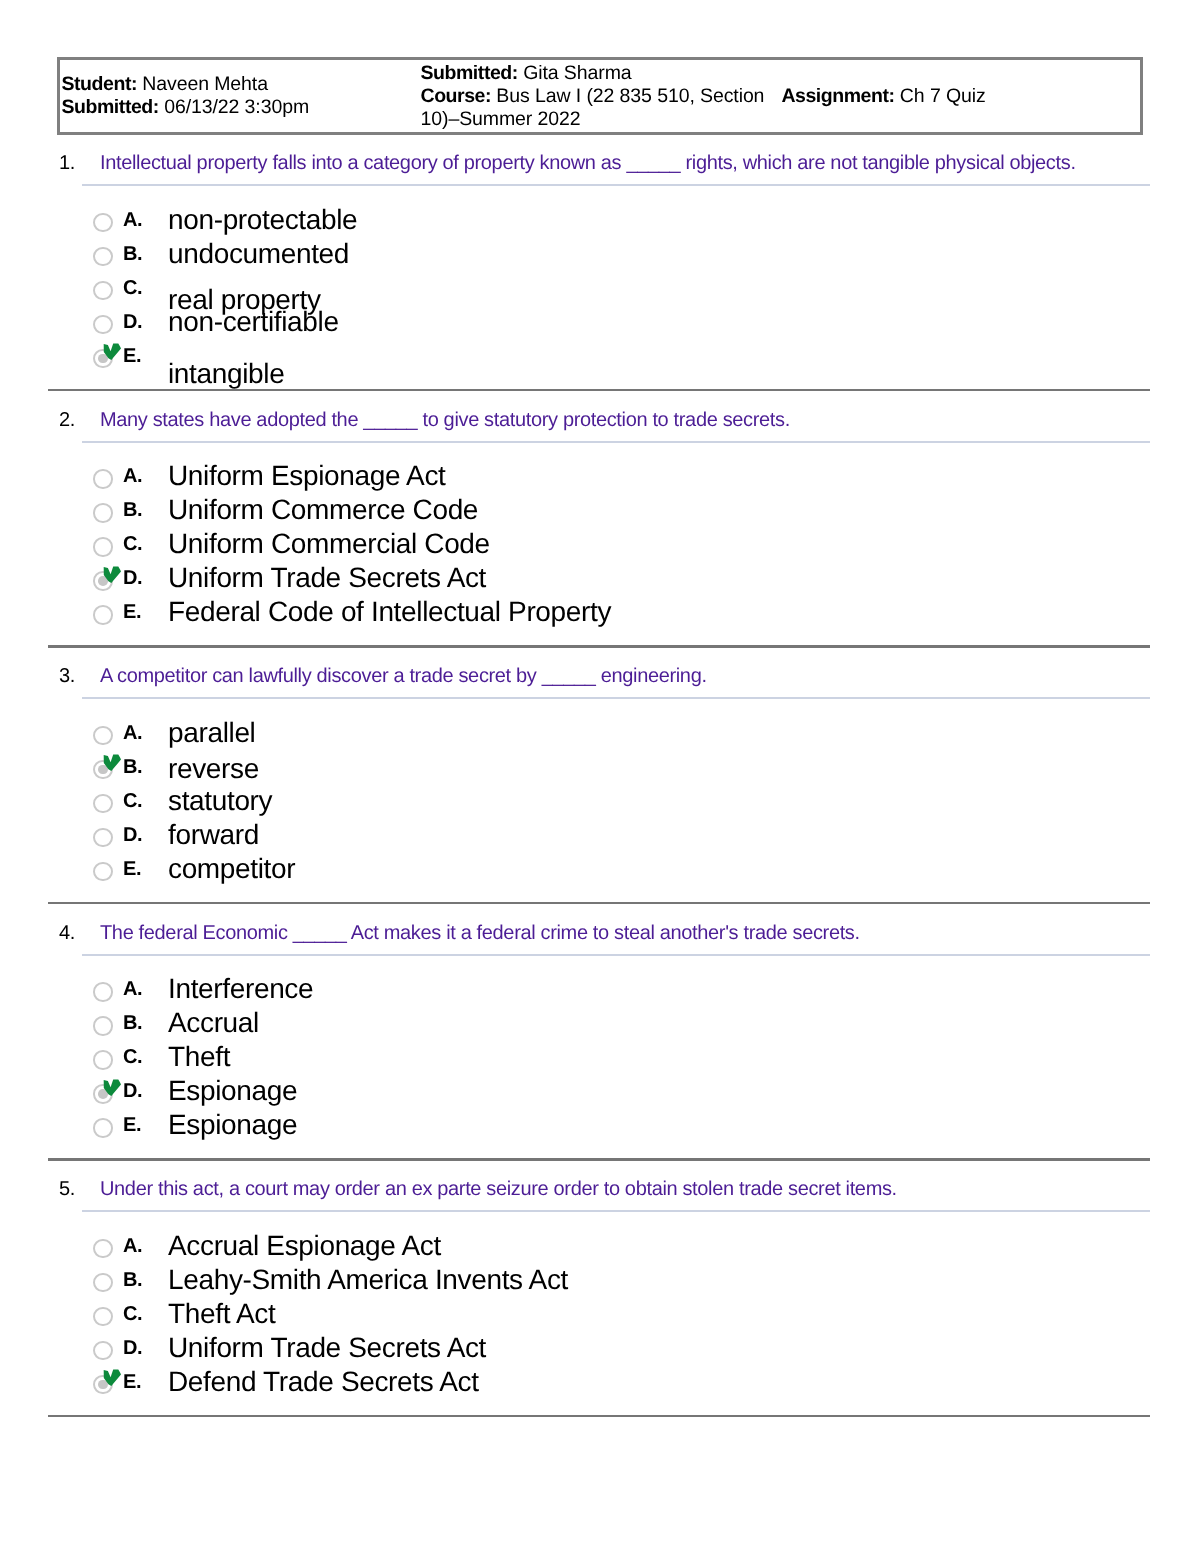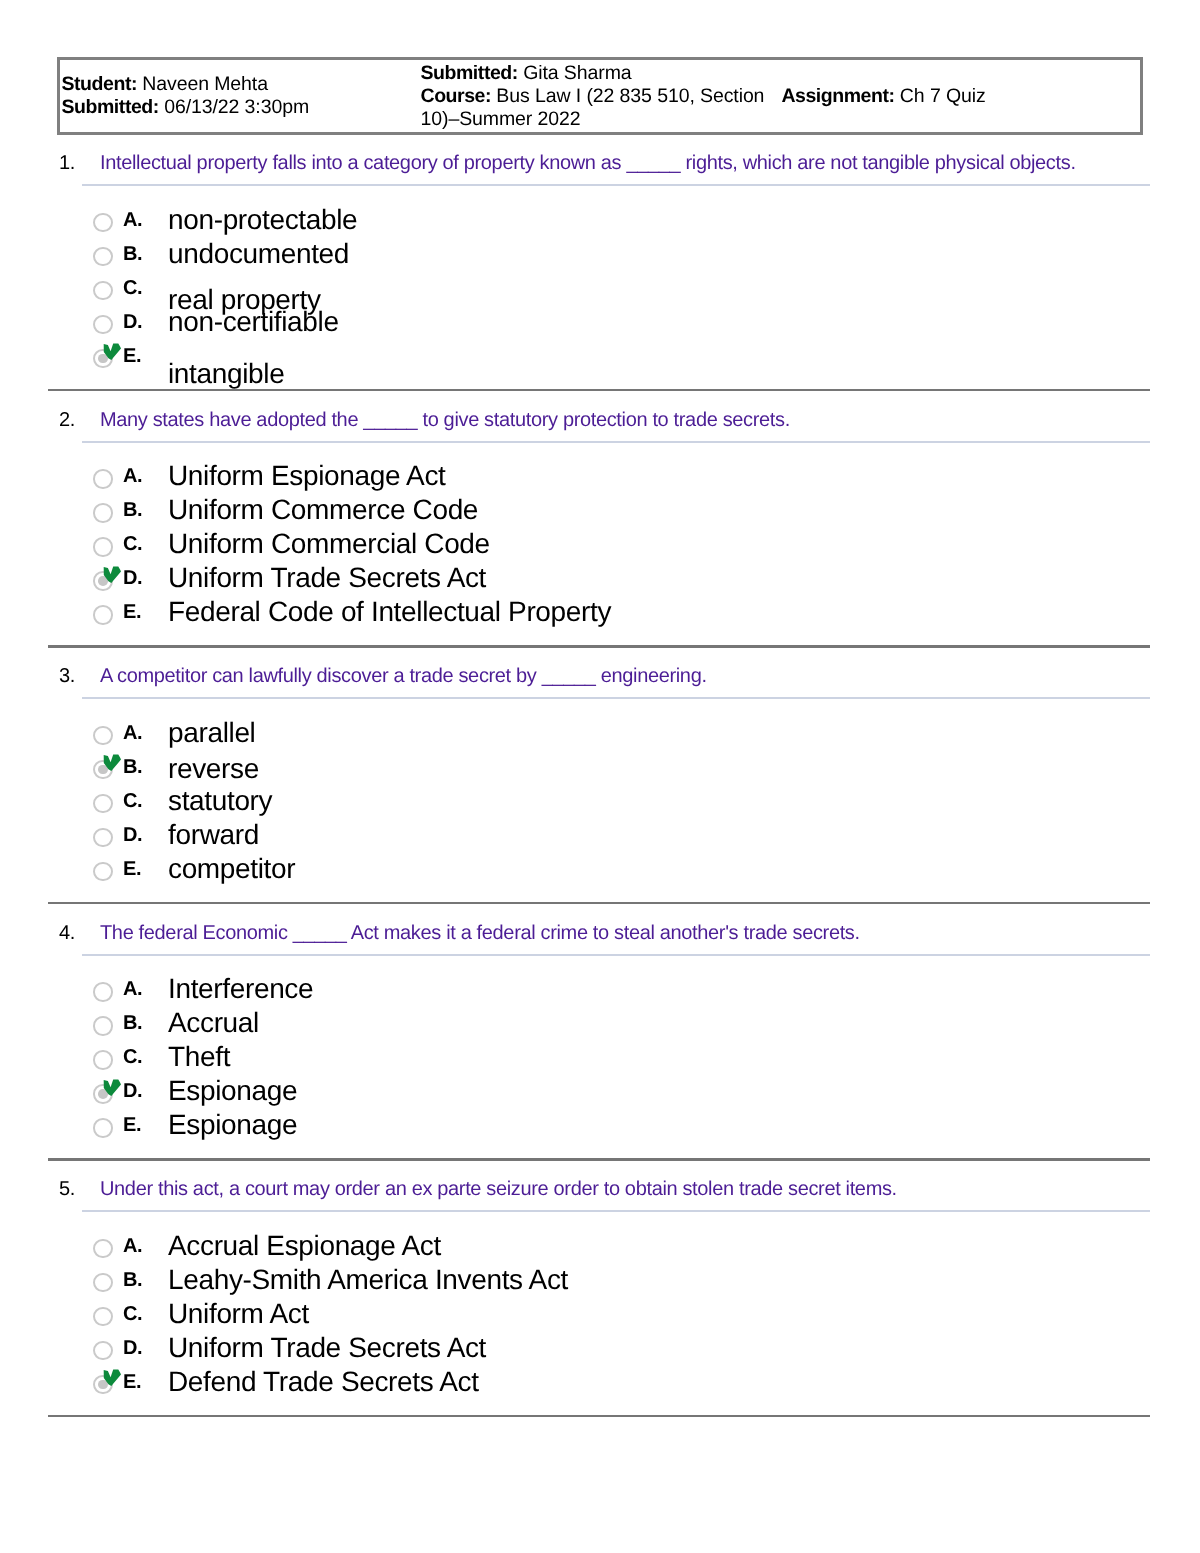--- a/index.html
+++ b/index.html
@@ -205,21 +205,21 @@
         <div class="otx" style="top:1235.8px">Accrual Espionage Act</div>
         <div class="rwrap" style="top:1272.6px">
           <div class="radio"></div>
         </div>
         <div class="ol" style="top:1269.8px">B.</div>
         <div class="otx" style="top:1269.8px">Leahy-Smith America Invents Act</div>
         <div class="rwrap" style="top:1306.6px">
           <div class="radio"></div>
         </div>
         <div class="ol" style="top:1303.8px">C.</div>
-        <div class="otx" style="top:1303.8px">Uniform Act</div>
+        <div class="otx" style="top:1303.8px">Theft Act</div>
         <div class="rwrap" style="top:1340.6px">
           <div class="radio"></div>
         </div>
         <div class="ol" style="top:1337.8px">D.</div>
         <div class="otx" style="top:1337.8px">Uniform Trade Secrets Act</div>
         <div class="rwrap" style="top:1374.6px">
           <div class="radio">
             <div class="dot"></div>
           </div>
           <svg class="chk" viewBox="0 0 22 22">

